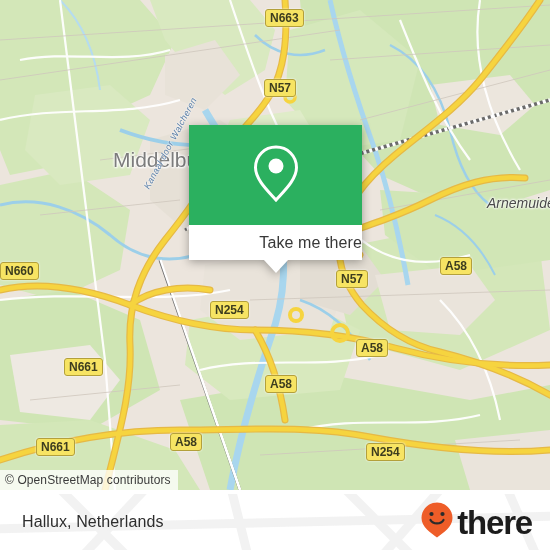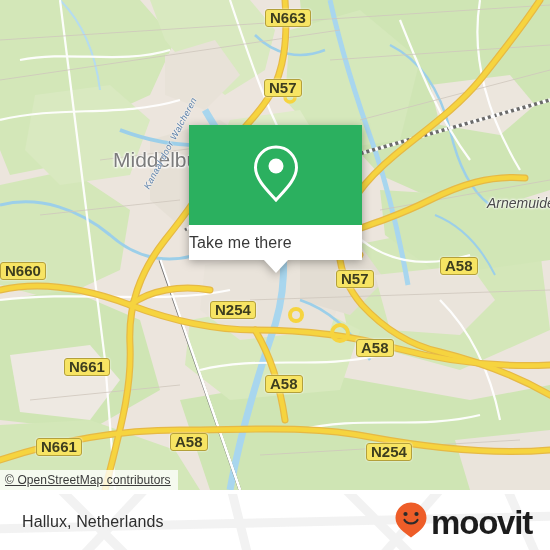--- a/index.html
+++ b/index.html
@@ -25,47 +25,46 @@
     text-shadow:0 0 3px #fff,0 0 3px #fff,0 0 2px #fff;
   }
   .water-label{
     font-size:9px;color:#5a7fa8;font-style:italic;letter-spacing:.4px;
     text-shadow:0 0 2px #fff,0 0 2px #fff;
   }
 
   
   .shield{
     position:absolute;background:#f7e463;border:1px solid #b3a03b;border-radius:3px;
-    color:#3d3d1f;font-size:15px;font-weight:bold;line-height:14px;
+    color:#3d3d1f;font-size:12px;font-weight:bold;line-height:14px;
     padding:1px 4px 1px 4px;white-space:nowrap;
     box-shadow:0 0 2px rgba(255,255,255,.9);
   }
 
   
   #attrib{
     position:absolute;left:0;bottom:0;
     background:rgba(255,255,255,.78);
     font-size:12px;color:#3b3b3b;
     padding:3px 7px 3px 5px;
     letter-spacing:.1px;
-    text-decoration:underline;
   }
 
   
   #card{
     position:absolute;left:189px;top:125px;width:173px;height:135px;
     filter:drop-shadow(0 2px 5px rgba(0,0,0,.33));
   }
   #card-green{
     width:100%;height:100px;background:#2bb05f;
     display:flex;align-items:center;justify-content:center;
   }
   #card-white{
     width:100%;height:35px;background:#ffffff;
-    display:flex;align-items:center;justify-content:flex-start;
+    display:flex;align-items:center;justify-content:flex-end;
     position:relative;
   }
   #card-label{font-size:16px;color:#383838;letter-spacing:.1px;}
   #card-tail{
     position:absolute;left:50%;bottom:-13px;margin-left:-13px;
     width:0;height:0;border-left:13px solid transparent;
     border-right:13px solid transparent;border-top:14px solid #ffffff;
   }
 
   
@@ -244,17 +243,17 @@
     <div id="footer-title">Hallux, Netherlands</div>
     <div id="brand">
       <span>
         <svg width="34" height="38" viewBox="0 0 34 38">
           <path d="M17 1.5 C8.4 1.5 1.5 8.4 1.5 17 C1.5 26 11 32 17 36.5 C23 32 32.5 26 32.5 17 C32.5 8.4 25.6 1.5 17 1.5 Z" fill="#ee5d28"></path>
           <circle cx="11.5" cy="13" r="2.1" fill="#2b2b2b"></circle>
           <circle cx="22.5" cy="13" r="2.1" fill="#2b2b2b"></circle>
           <path d="M10.5 19 C13 23.5 21 23.5 23.5 19" stroke="#2b2b2b" stroke-width="2.2" fill="none" stroke-linecap="round"></path>
         </svg>
       </span>
-      <span id="brand-word">moovit</span>
+      <span id="brand-word">there</span>
     </div>
   </div>
 
 </div>
 
 </body></html>

